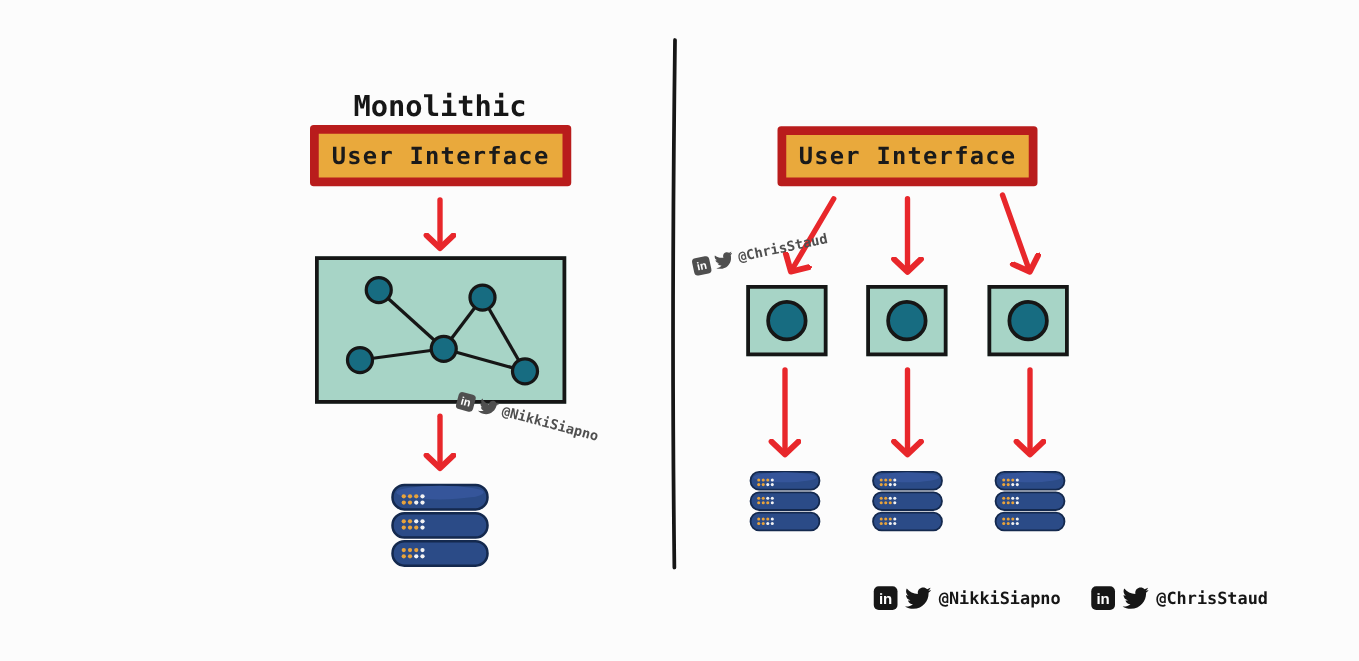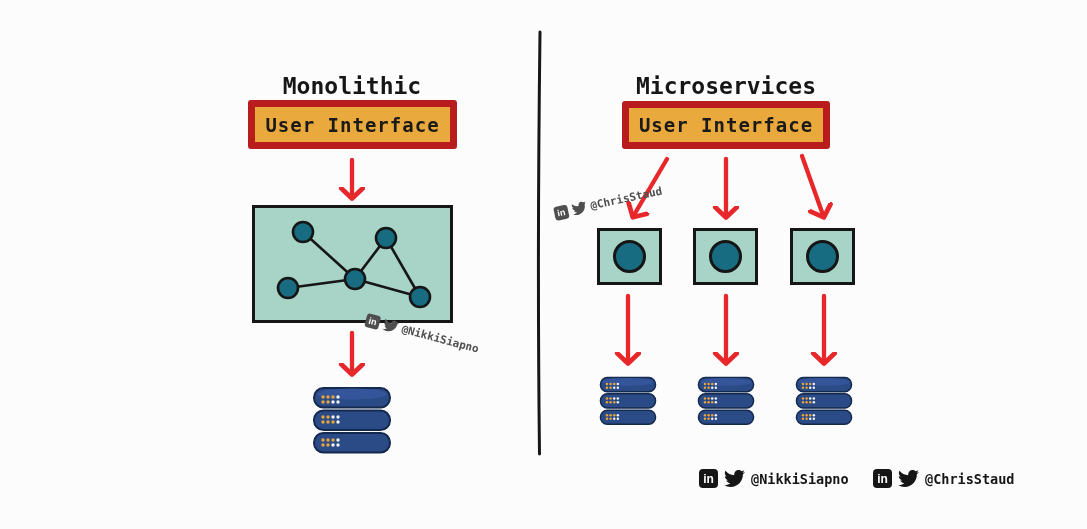--- a/index.html
+++ b/index.html
@@ -150,21 +150,20 @@
     <svg class="tw" width="15" height="15" viewBox="0 0 24 24" fill="#4F4F4F">
         <use href="#tw-bird"></use>
       </svg>
     <span class="handle">@NikkiSiapno</span>
   </div>
 
   <svg class="db" style="left:312px;top:383px;" width="80" height="72" viewBox="0 0 80 72">
       <use href="#db-shape"></use>
     </svg>
 
-  <h2 class="title right">Microservices</h2>
 
   <div class="ui-box right">
     <span>User Interface</span>
   </div>
 
   <div class="watermark chris">
     <span class="li-badge">in</span>
     <svg class="tw" width="15" height="15" viewBox="0 0 24 24" fill="#4F4F4F">
         <use href="#tw-bird"></use>
       </svg>

